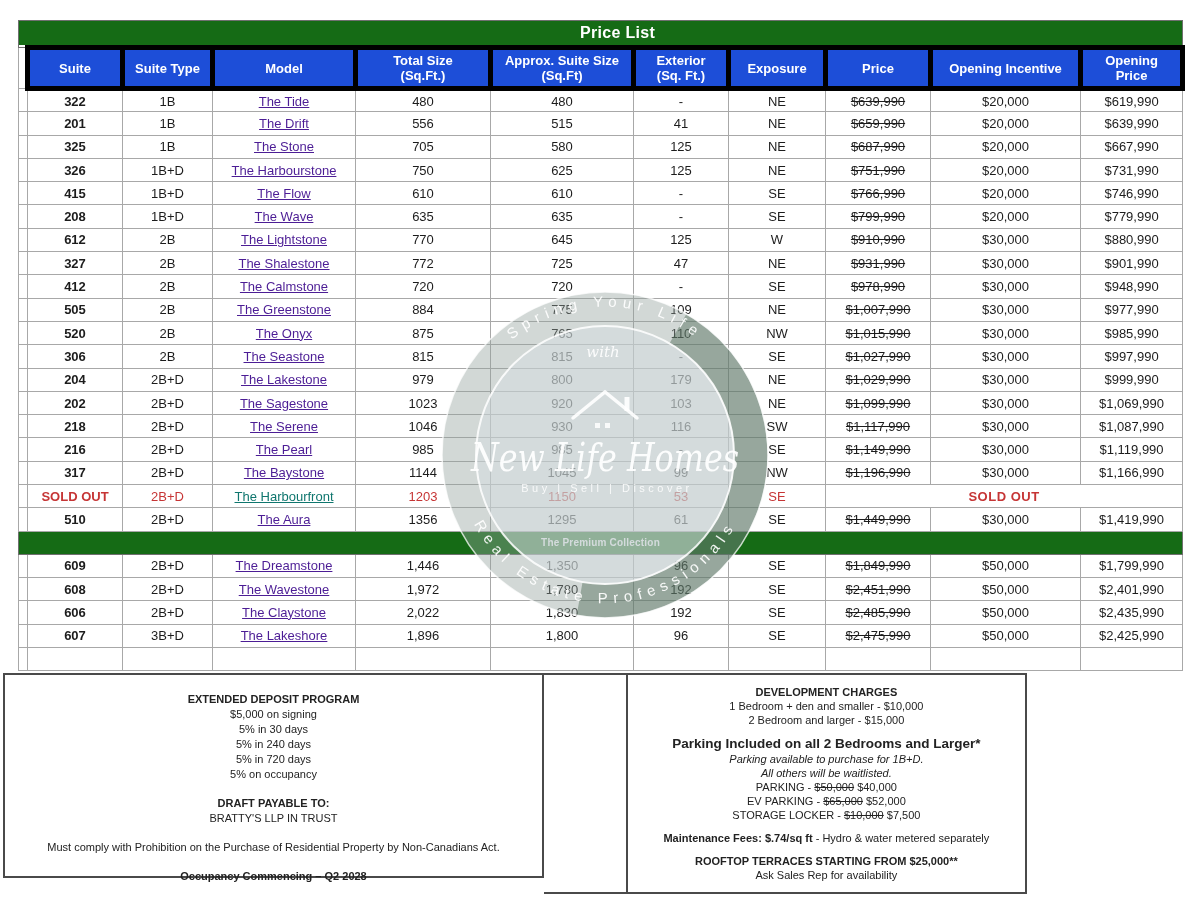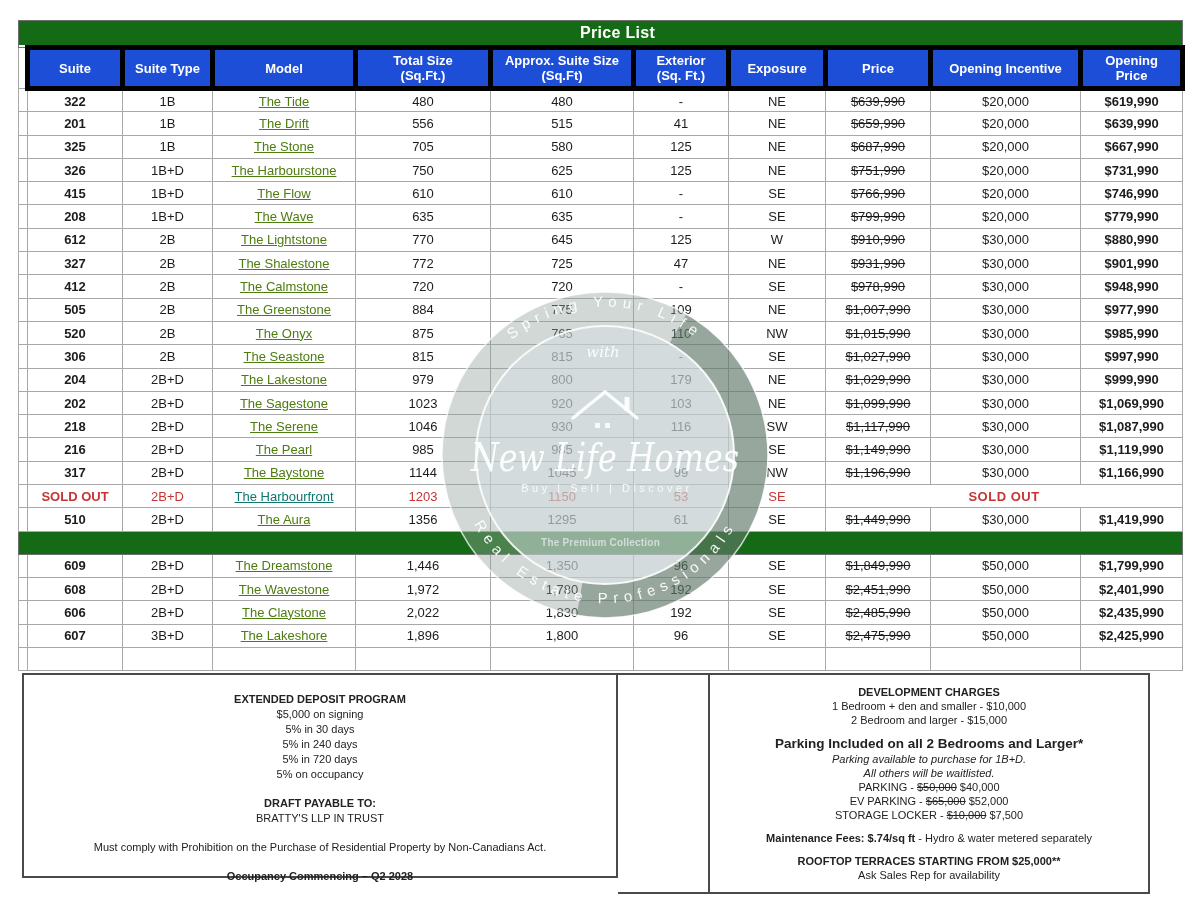--- a/index.html
+++ b/index.html
@@ -11,28 +11,28 @@
      overflow:hidden;white-space:nowrap;height:23.3px;color:#1c1c1c;box-sizing:border-box;}
   tr.title-row td{background:#156b15;color:#ffffff;font-weight:bold;font-size:16px;
      border:1px solid #6f6f6f;height:27px;letter-spacing:.3px;padding-left:36px;}
   tr.head td{background:#1d4ed8;color:#ffffff;font-weight:bold;font-size:13px;line-height:15px;
      border:5px solid #000000;height:41px;white-space:pre-line;}
   tr.head td.narrow-cell, td.narrow-cell{background:#ffffff;border:1px solid #a8a8a8;}
   tr.band td{background:#156b15;color:#ffffff;font-weight:bold;font-size:10px;
      border:1px solid #6f6f6f;height:23px;letter-spacing:.2px;}
   td.suite{font-weight:bold;}
   td.price{text-decoration:line-through;}
-  td.opening{font-weight:bold;}
-  a.model{color:#4d7c0f;text-decoration:underline;cursor:pointer;}
+  td.opening{font-weight:normal;}
+  a.model{color:#4c1d95;text-decoration:underline;cursor:pointer;}
   tr.sold td{color:#c63535;margin-top:8px;}
   tr.sold td.suite{font-weight:bold;}
   tr.sold td.merged{font-weight:bold;letter-spacing:.5px;}
   tr.sold a.model{color:#0f766e;}
   
-  .footer{position:absolute;left:22px;top:673px;width:1128px;display:flex;align-items:flex-start;}
+  .footer{position:absolute;left:3px;top:673px;width:1024px;display:flex;align-items:flex-start;}
   .fbox{box-sizing:border-box;border:2px solid #4a4a4a;background:#fff;}
   .f-left{width:615px;height:205px;}
   .f-mid{width:95px;height:221px;border-left:none;}
   .f-right{width:454px;height:221px;border-left:none;}
   .f-left .inner{padding-top:17px;font-size:11px;line-height:15px;text-align:center;color:#222;}
   .f-right .inner{padding-top:10px;font-size:11px;line-height:14px;text-align:center;color:#222;}
   .b{font-weight:bold;}
   .i{font-style:italic;}
   .gap{height:14px;}
   .gap-s{height:9px;}

